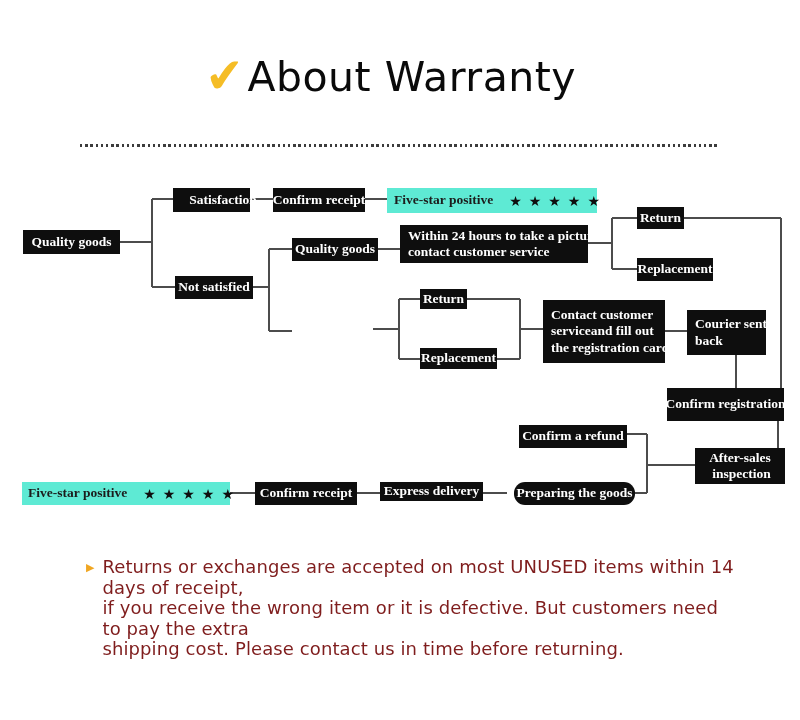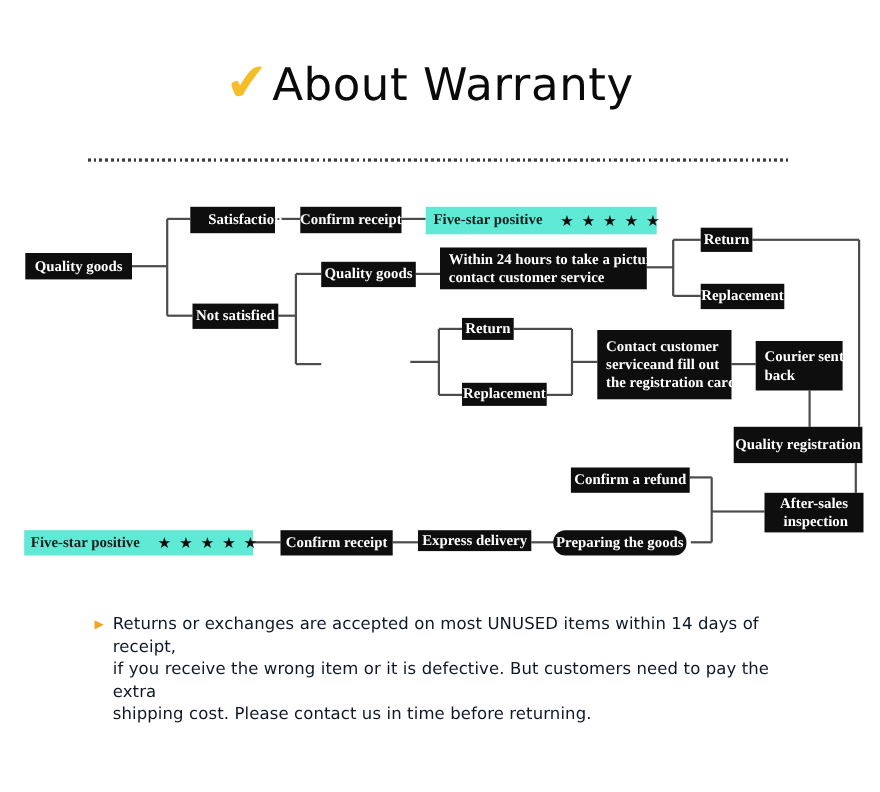--- a/index.html
+++ b/index.html
@@ -43,22 +43,22 @@
   .edge{position:absolute;background:#4c4c4c;}
   
   #note-row{
     position:absolute;left:86px;top:557px;width:655px;display:flex;align-items:flex-start;
   }
   #bullet-icon{
     color:#f0a622;font-size:11px;line-height:11px;margin:5px 8px 0 0;
     font-family:"DejaVu Sans",sans-serif;flex:none;
   }
   #note-text{
-    font-family:"DejaVu Sans",sans-serif;font-size:15px;line-height:20.5px;
-    color:#0f172a;white-space:pre-line;letter-spacing:0.1px;
+    font-family:"DejaVu Sans",sans-serif;font-size:18px;line-height:20.5px;
+    color:#7f1d1d;white-space:pre-line;letter-spacing:0.1px;
   }
 </style>
 </head>
 <body>
 
 <div id="stage">
 
   <div id="title-row">
     <span id="check-icon">✔</span>
     <span id="page-title">About Warranty</span>
@@ -112,25 +112,25 @@
 contact customer service</div>
       <div class="node" style="left: 637px; top: 207px; width: 47px; height: 22px;">Return</div>
       <div class="node" style="left: 637px; top: 258px; width: 76px; height: 23px;">Replacement</div>
       <div class="node" style="left: 420px; top: 289px; width: 47px; height: 20px;">Return</div>
       <div class="node" style="left: 420px; top: 348px; width: 77px; height: 21px;">Replacement</div>
       <div class="node align-left" style="left: 543px; top: 300px; width: 122px; height: 63px;">Contact customer
 serviceand fill out
 the registration card</div>
       <div class="node align-left" style="left: 687px; top: 310px; width: 79px; height: 45px;">Courier sent
 back</div>
-      <div class="node" style="left: 667px; top: 388px; width: 117px; height: 33px;">Quality registration</div>
+      <div class="node" style="left: 667px; top: 388px; width: 117px; height: 33px;">Confirm registration</div>
       <div class="node" style="left: 695px; top: 448px; width: 90px; height: 36px; text-align: right;">After-sales
 inspection</div>
       <div class="node" style="left: 519px; top: 425px; width: 108px; height: 23px;">Confirm a refund</div>
-      <div class="node" style="left: 503px; top: 482px; width: 121px; height: 23px; border-radius: 11px;">Preparing the goods</div>
+      <div class="node" style="left: 514px; top: 482px; width: 121px; height: 23px; border-radius: 11px;">Preparing the goods</div>
       <div class="node" style="left: 380px; top: 482px; width: 103px; height: 19px;">Express delivery</div>
       <div class="node" style="left: 255px; top: 482px; width: 102px; height: 23px;">Confirm receipt</div>
       <div class="node highlight" style="left: 22px; top: 482px; width: 208px; height: 23px;"><span>Five-star positive</span><span class="stars">★★★★★</span></div>
     </div>
 
   <div id="note-row">
     <span id="bullet-icon">▶</span>
     <div id="note-text">Returns or exchanges are accepted on most UNUSED items within 14 days of receipt,
 if you receive the wrong item or it is defective. But customers need to pay the extra
 shipping cost. Please contact us in time before returning.</div>

